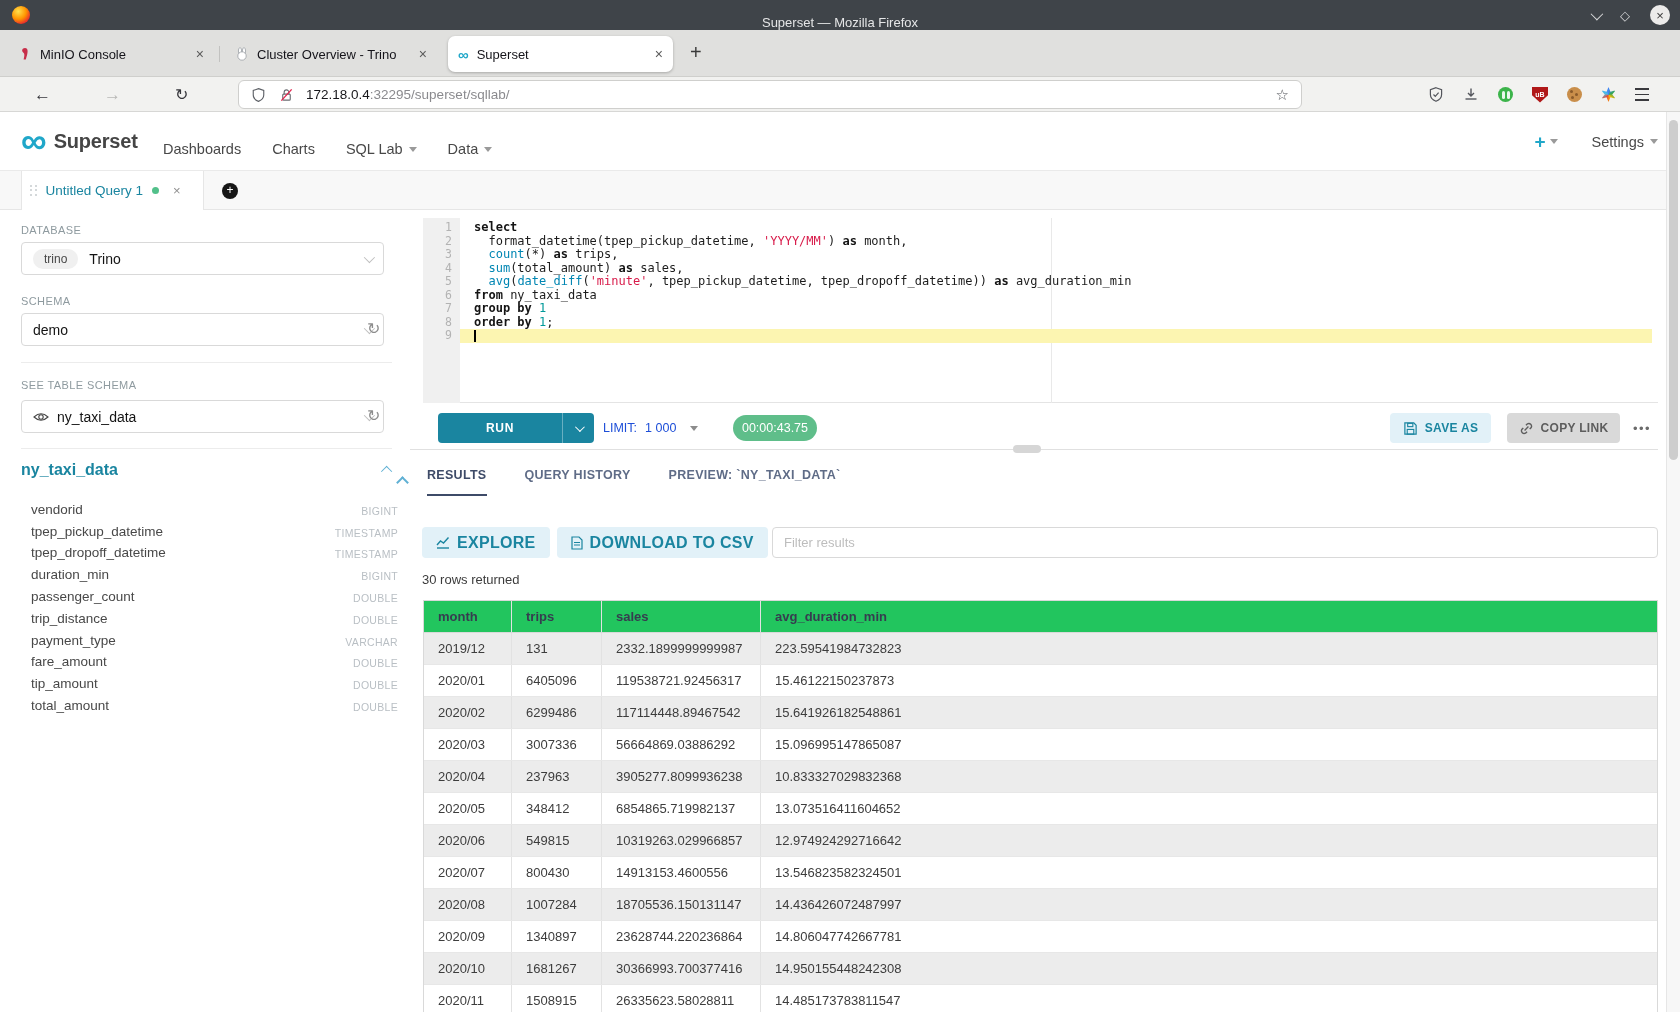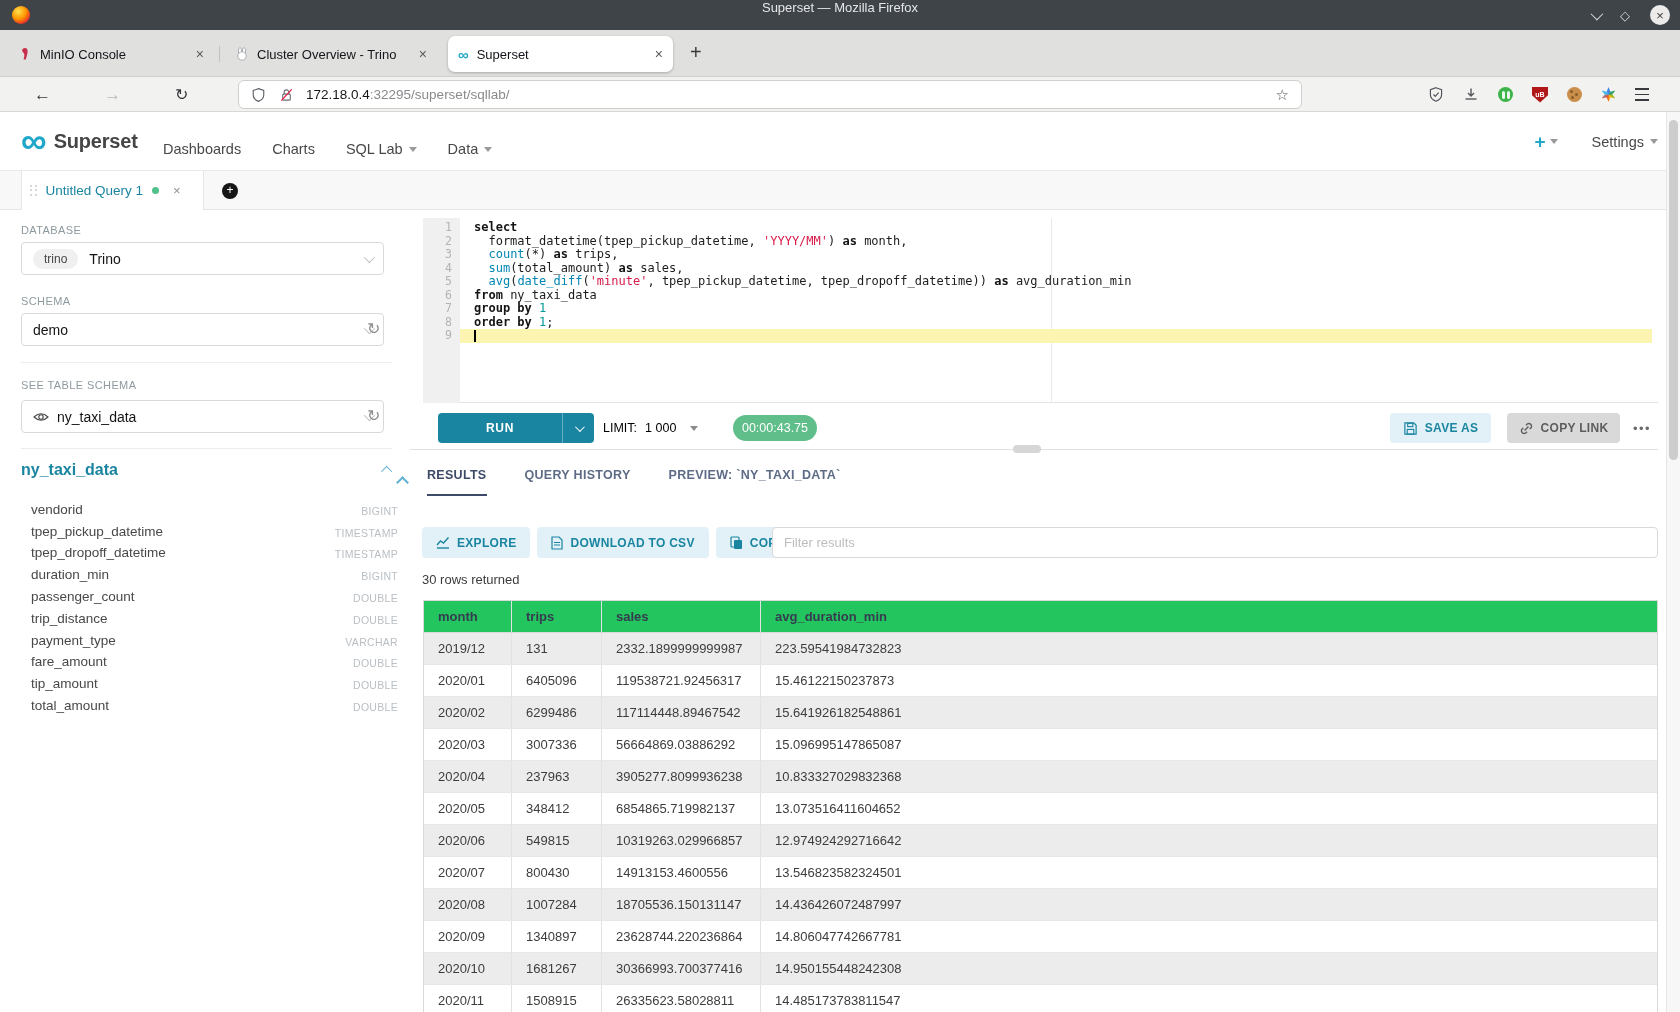--- a/index.html
+++ b/index.html
@@ -1,19 +1,19 @@
 <!DOCTYPE html>
 <html><head>
 <meta charset="utf-8">
 <style>
   * { box-sizing: border-box; margin: 0; padding: 0; }
   html,body { width:1680px; height:1012px; overflow:hidden; font-family:"Liberation Sans",sans-serif; background:#fff; position:relative; }
 
   
-  .titlebar { position:absolute; top:0; left:0; width:1680px; height:30px; background:#3f4449; display:flex; align-items:flex-start; }
+  .titlebar { position:absolute; top:0; left:0; width:1680px; height:30px; background:#3f4449; display:flex; align-items:flex-end; }
   .ff-logo { position:absolute; left:12px; top:6px; width:18px; height:18px; border-radius:50%;
     background: radial-gradient(circle at 35% 30%, #ffe14d 0%, #ff9500 45%, #e8242f 78%, #a90e63 100%); }
   .tb-title { flex:1; text-align:center; color:#e5e6e7; font-size:13px; }
   .win-controls { position:absolute; right:10px; top:0; height:30px; display:flex; align-items:center; gap:20px; }
   .wc-chev { width:9px; height:9px; border-right:1.6px solid #d9dadb; border-bottom:1.6px solid #d9dadb; transform:rotate(45deg) translateY(-2px); }
   .wc-diamond { color:#d9dadb; font-size:13px; line-height:1; }
   .wc-close { width:20px; height:20px; border-radius:50%; background:#ecebea; color:#3a3a3a; font-size:13px; display:flex; align-items:center; justify-content:center; }
 
   
   .tabbar { position:absolute; top:30px; left:0; width:1680px; height:47px; background:#e0e0de; border-bottom:1px solid #cfcfcc; }
@@ -95,36 +95,36 @@
   .tok-num { color:#099; }
   .tok-pl { color:#1c1c1c; }
   .cursor { display:inline-block; width:1.5px; height:12px; background:#000; vertical-align:middle; }
   .print-margin { position:absolute; left:628px; top:0; width:1px; height:185px; background:#e9e9e9; }
 
   
   .run-btn { position:absolute; left:438px; top:413px; width:156px; height:30px; background:#1a85a0; border-radius:4px; display:flex; color:#fff; }
   .run-main { width:125px; display:flex; align-items:center; justify-content:center; font-size:12px; font-weight:600; letter-spacing:0.6px; border-right:1px solid rgba(255,255,255,0.35); }
   .run-caret { flex:1; display:flex; align-items:center; justify-content:center; }
   .run-caret i { width:7px; height:7px; border-right:1.6px solid #fff; border-bottom:1.6px solid #fff; transform:rotate(45deg) translateY(-2px); }
-  .limit-wrap { position:absolute; left:603px; top:413px; height:30px; display:flex; align-items:center; gap:8px; font-size:12.5px; color:#000000; }
+  .limit-wrap { position:absolute; left:603px; top:413px; height:30px; display:flex; align-items:center; gap:8px; font-size:12.5px; color:#1d4ed8; }
   .limit-caret { width:0;height:0;border-left:4px solid transparent;border-right:4px solid transparent;border-top:5px solid #8c8c8c; margin-left:6px; }
   .timer { position:absolute; left:733px; top:415px; width:84px; height:26px; background:#5fbe8a; border-radius:13px; color:#fff; font-size:12.5px; display:flex; align-items:center; justify-content:center; }
   .saveas { position:absolute; left:1390px; top:413px; width:101px; height:30px; background:#e2f1f8; border-radius:4px; display:flex; align-items:center; justify-content:center; gap:7px; color:#1a85a0; font-size:12px; font-weight:600; letter-spacing:0.3px; }
   .copylink { position:absolute; left:1507px; top:413px; width:113px; height:30px; background:#d9d9d9; border-radius:4px; display:flex; align-items:center; justify-content:center; gap:7px; color:#5d5d5d; font-size:12px; font-weight:600; letter-spacing:0.3px; }
   .moredots { position:absolute; left:1627px; top:413px; width:30px; height:30px; display:flex; align-items:center; justify-content:center; color:#6b6b6b; font-size:13px; letter-spacing:1.5px; }
 
   
   .south-divider { position:absolute; left:410px; top:449px; width:1248px; height:1px; background:#e0e0e0; }
   .split-handle { position:absolute; left:1013px; top:445px; width:28px; height:8px; background:#d6d6d6; border-radius:4px; }
   .collapse-chev { position:absolute; left:398px; top:478px; width:9px; height:9px; border-right:2px solid #5fb0d4; border-bottom:2px solid #5fb0d4; transform:rotate(-135deg); }
   .rtabs { position:absolute; left:427px; top:468px; display:flex; gap:38px; }
   .rtab { font-size:12.5px; font-weight:600; letter-spacing:0.3px; color:#5f6c87; padding-bottom:12px; }
   .rtab.active { color:#3e4b68; border-bottom:2px solid #3e4b68; }
   .actions-row { position:absolute; left:422px; top:527px; display:flex; gap:7px; }
-  .act-btn { height:31px; background:#e2f1f8; border-radius:4px; color:#1a85a0; font-size:12px; font-weight:600; letter-spacing:0.3px; display:flex; align-items:center; gap:7px; padding:0 14px; }
+  .act-btn { height:31px; background:#e2f1f8; border-radius:4px; color:#1a85a0; font-size:16px; font-weight:600; letter-spacing:0.3px; display:flex; align-items:center; gap:7px; padding:0 14px; }
   .filter-input { position:absolute; left:772px; top:527px; width:886px; height:31px; border:1px solid #d9d9d9; border-radius:4px; font-size:13px; color:#3c3c3c; padding:0 11px; font-family:"Liberation Sans",sans-serif; }
   .filter-input::placeholder { color:#bdbdbd; }
   .rows-returned { position:absolute; left:422px; top:572px; font-size:13px; color:#3c3c3c; }
 
   
   .rtable { position:absolute; left:423px; top:600px; width:1235px; border:1px solid #d9d9d9; }
   .rrow, .rheadrow { display:flex; height:32px; }
   .rheadrow { border-bottom:1px solid #d9d9d9; background:#22c55e; }
   .rcell { display:flex; align-items:center; padding-left:14px; font-size:13px; color:#3d3d3d; border-right:1px solid #e2e2e2; overflow:hidden; white-space:nowrap; }
   .rcell:last-child { border-right:none; }

